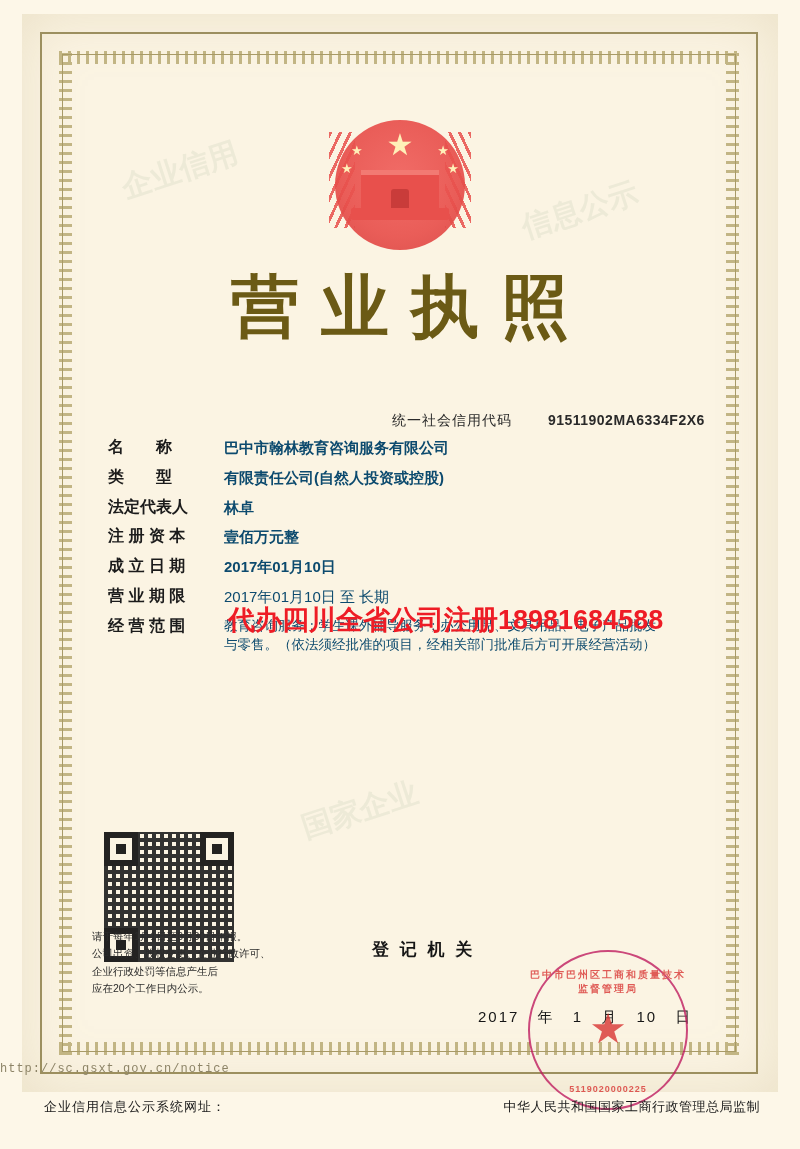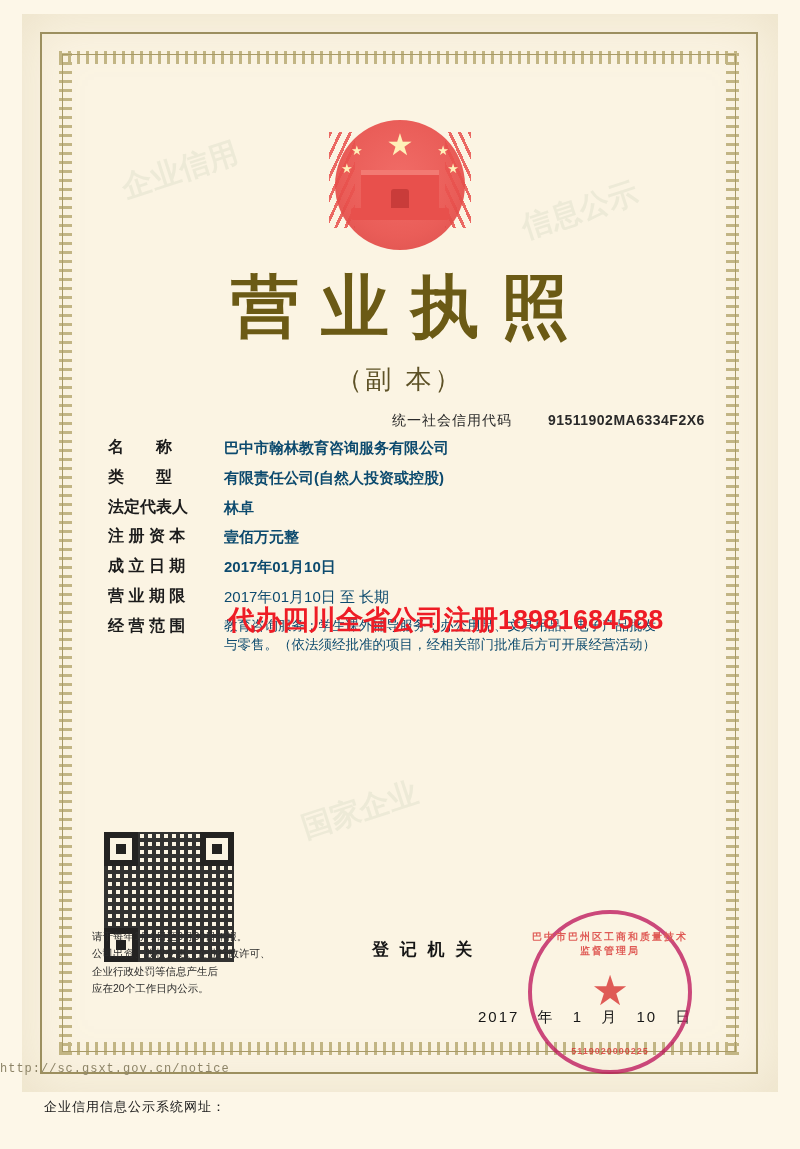--- a/index.html
+++ b/index.html
@@ -294,24 +294,24 @@
     color: #161616;
     letter-spacing: 2px;
     white-space: nowrap;
   }
   .reg-date span { margin: 0 6px; }
 
   
   .seal {
     position: absolute;
     left: 528px;
-    top: 910px;
+    top: 950px;
     width: 156px;
     height: 156px;
-    border: 4px solid #be185d;
+    border: 2px solid #be185d;
     border-radius: 50%;
     opacity: .78;
     color: #d8312f;
   }
   .seal .seal-star {
     position: absolute;
     left: 50%; top: 50%;
     transform: translate(-50%,-52%);
     font-size: 42px;
     line-height: 42px;
@@ -385,21 +385,20 @@
       <div class="star-s s1">★</div>
       <div class="star-s s2">★</div>
       <div class="star-s s3">★</div>
       <div class="star-s s4">★</div>
       <div class="gate"></div>
       <div class="base"></div>
     </div>
   </div>
 
   <div class="title">营业执照</div>
-  <div class="subtitle">（副 本）</div>
 
   <div class="credit-row">
     <span class="lbl">统一社会信用代码</span>
     <span class="val">91511902MA6334F2X6</span>
   </div>
 
   <div class="fields">
 
     <div class="field">
       <div class="label">名　　称</div>
@@ -466,14 +465,15 @@
 
   <div class="seal">
     <div class="seal-top">巴中市巴州区工商和质量技术监督管理局</div>
     <div class="seal-star">★</div>
     <div class="seal-bottom">5119020000225</div>
   </div>
 
   <div class="url-line">http://sc.gsxt.gov.cn/notice</div>
 
   <div class="bottom-left">企业信用信息公示系统网址：</div>
+  <div class="bottom-right">中华人民共和国国家工商行政管理总局监制</div>
 
 </div>
 
 </body></html>

